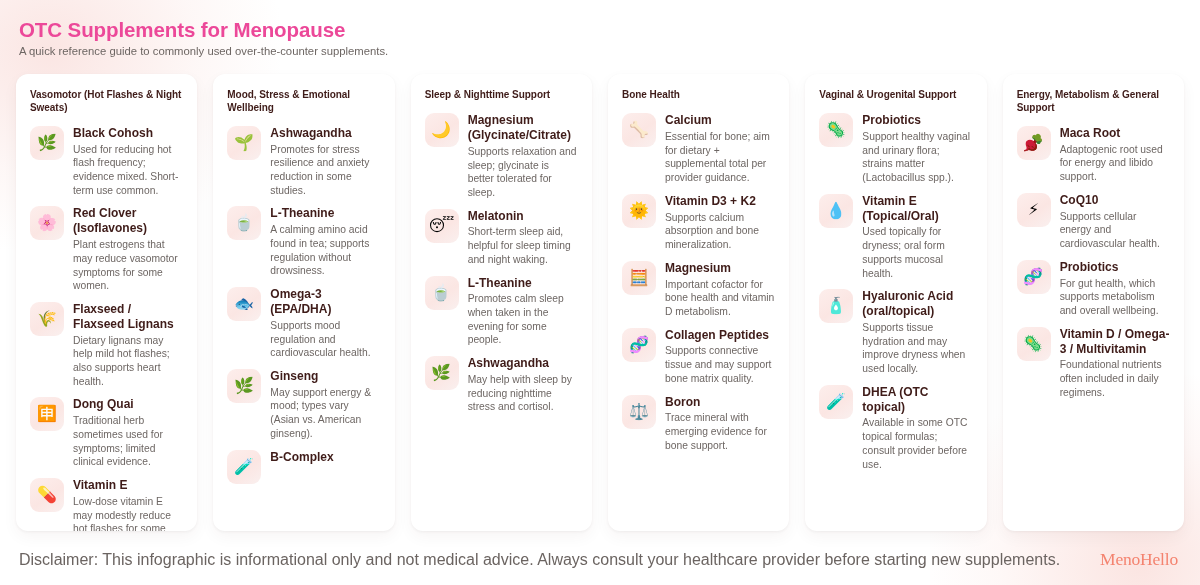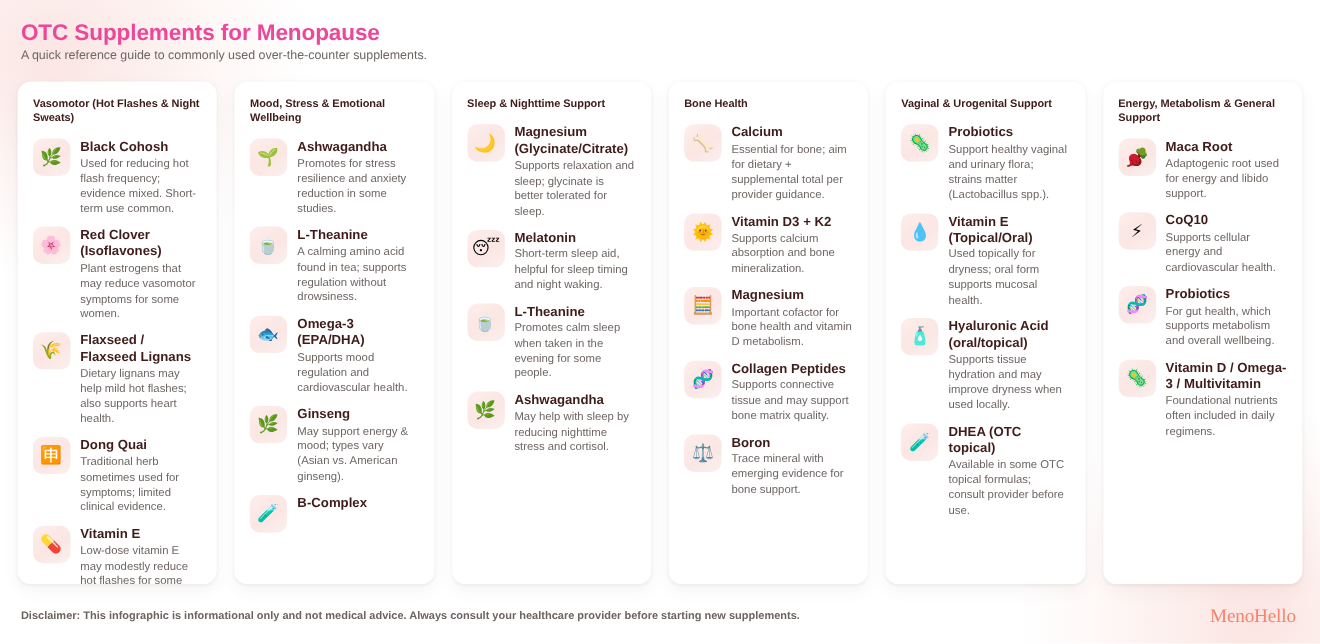--- a/index.html
+++ b/index.html
@@ -125,24 +125,23 @@
   
   .footer {
     flex: 0 0 auto;
     height: 50px;
     display: flex;
     align-items: center;
     justify-content: space-between;
     padding: 0 6px 0 3px;
   }
   .disclaimer {
-    font-size: 10px;
+    font-size: 16px;
     color: #6b6461;
     line-height: 1.3;
-    font-weight: bold;
   }
   .logo {
     font-size: 17.5px;
     color: #f4836f;
     letter-spacing: -0.2px;
     line-height: 1;
     font-family: Liberation Serif, serif;
   }
 </style>
 </head>

